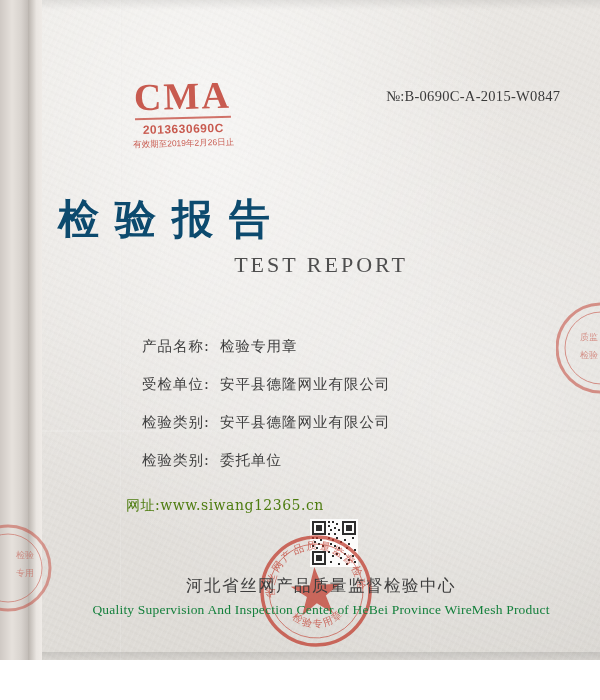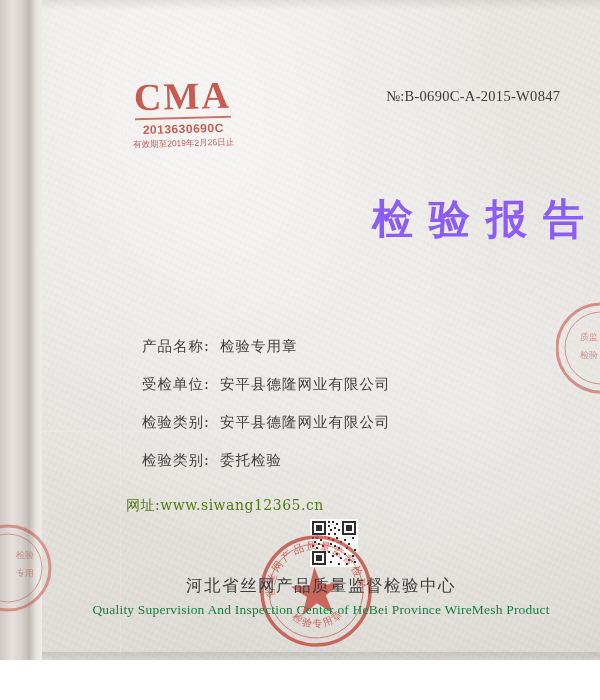--- a/index.html
+++ b/index.html
@@ -146,27 +146,27 @@
     letter-spacing: 0.3px;
     white-space: nowrap;
   }
 
   
   .title-cn {
     position: absolute;
     left: 42px;
     top: 192px;
     width: 558px;
-    text-align: right;
+    text-align: left;
     font-family: "DejaVu Serif", serif;
     font-size: 41px;
     font-weight: bold;
     letter-spacing: 16px;
     text-indent: 16px;
-    color: #8b5cf6;
+    color: #0c4a6e;
   }
   .title-en {
     position: absolute;
     left: 42px;
     top: 252px;
     width: 558px;
     text-align: center;
     font-family: "Liberation Serif", serif;
     font-size: 22px;
     letter-spacing: 3px;
@@ -298,37 +298,38 @@
   <div class="cma-seal">
     <div class="cma-mark">CMA</div>
     <div class="cma-underline"></div>
     <div class="cma-code">2013630690C</div>
     <div class="cma-valid">有效期至2019年2月26日止</div>
   </div>
 
   <div class="report-no">№:B-0690C-A-2015-W0847</div>
 
   <div class="title-cn">检验报告</div>
+  <div class="title-en">TEST   REPORT</div>
 
   <div class="fields">
     <div class="field-row">
       <span class="field-label">产品名称:</span>
       <span class="field-value">检验专用章</span>
     </div>
     <div class="field-row">
       <span class="field-label">受检单位:</span>
       <span class="field-value">安平县德隆网业有限公司</span>
     </div>
     <div class="field-row">
       <span class="field-label">检验类别:</span>
       <span class="field-value">安平县德隆网业有限公司</span>
     </div>
     <div class="field-row">
       <span class="field-label">检验类别:</span>
-      <span class="field-value">委托检验</span>
+      <span class="field-value">委托单位</span>
     </div>
   </div>
 
   <div class="website-row">网址:www.siwang12365.cn</div>
 
   <div class="qr">
     <svg width="48" height="48" viewBox="0 0 48 48">
       <rect x="0" y="0" width="48" height="48" fill="#ffffff"></rect>
       <g fill="#1a1a1a">
         <rect x="2" y="2" width="14" height="14"></rect>

